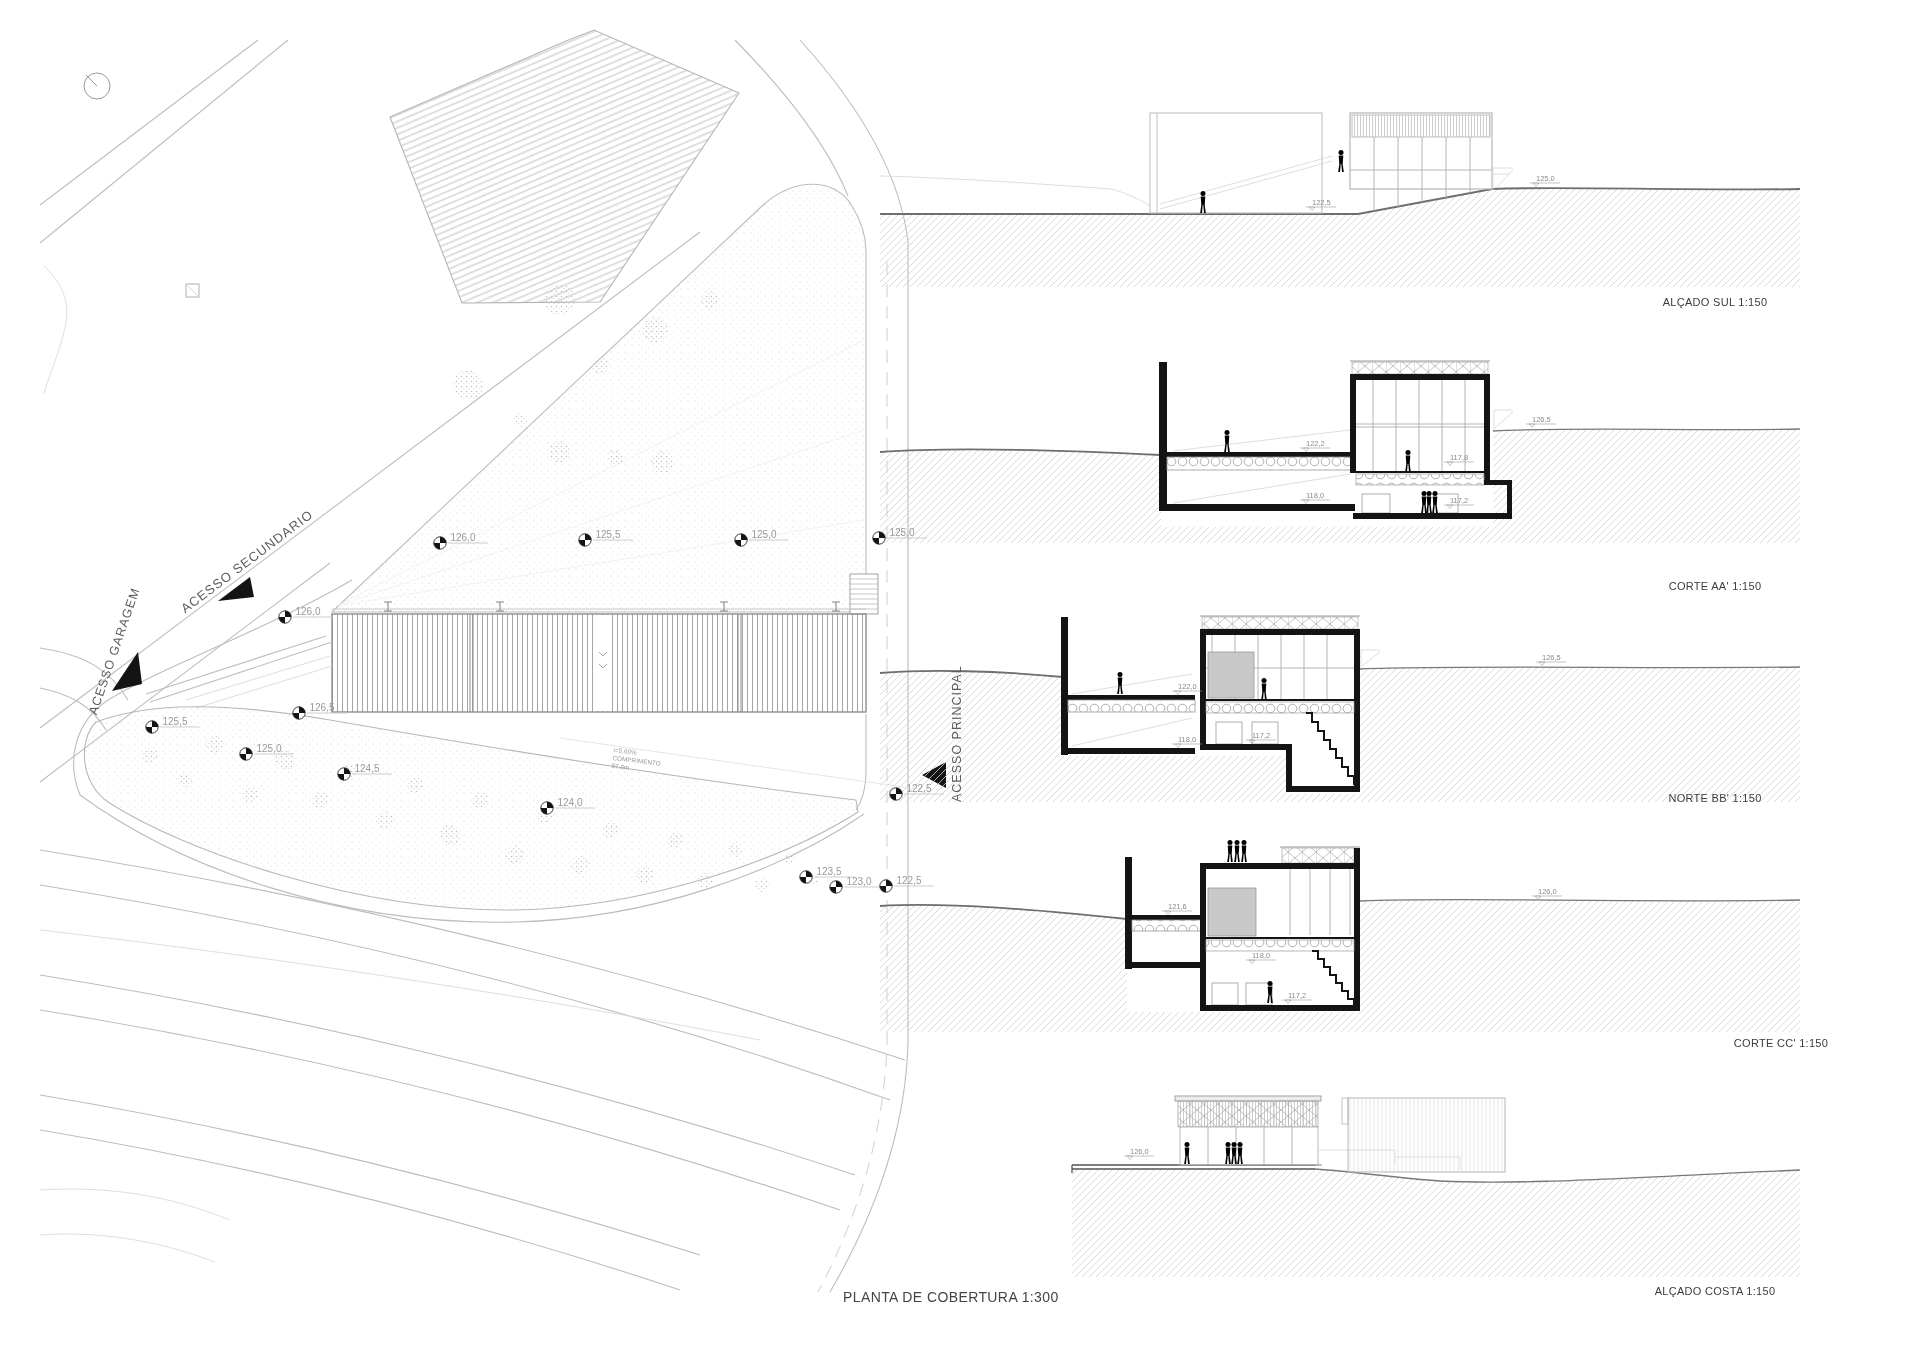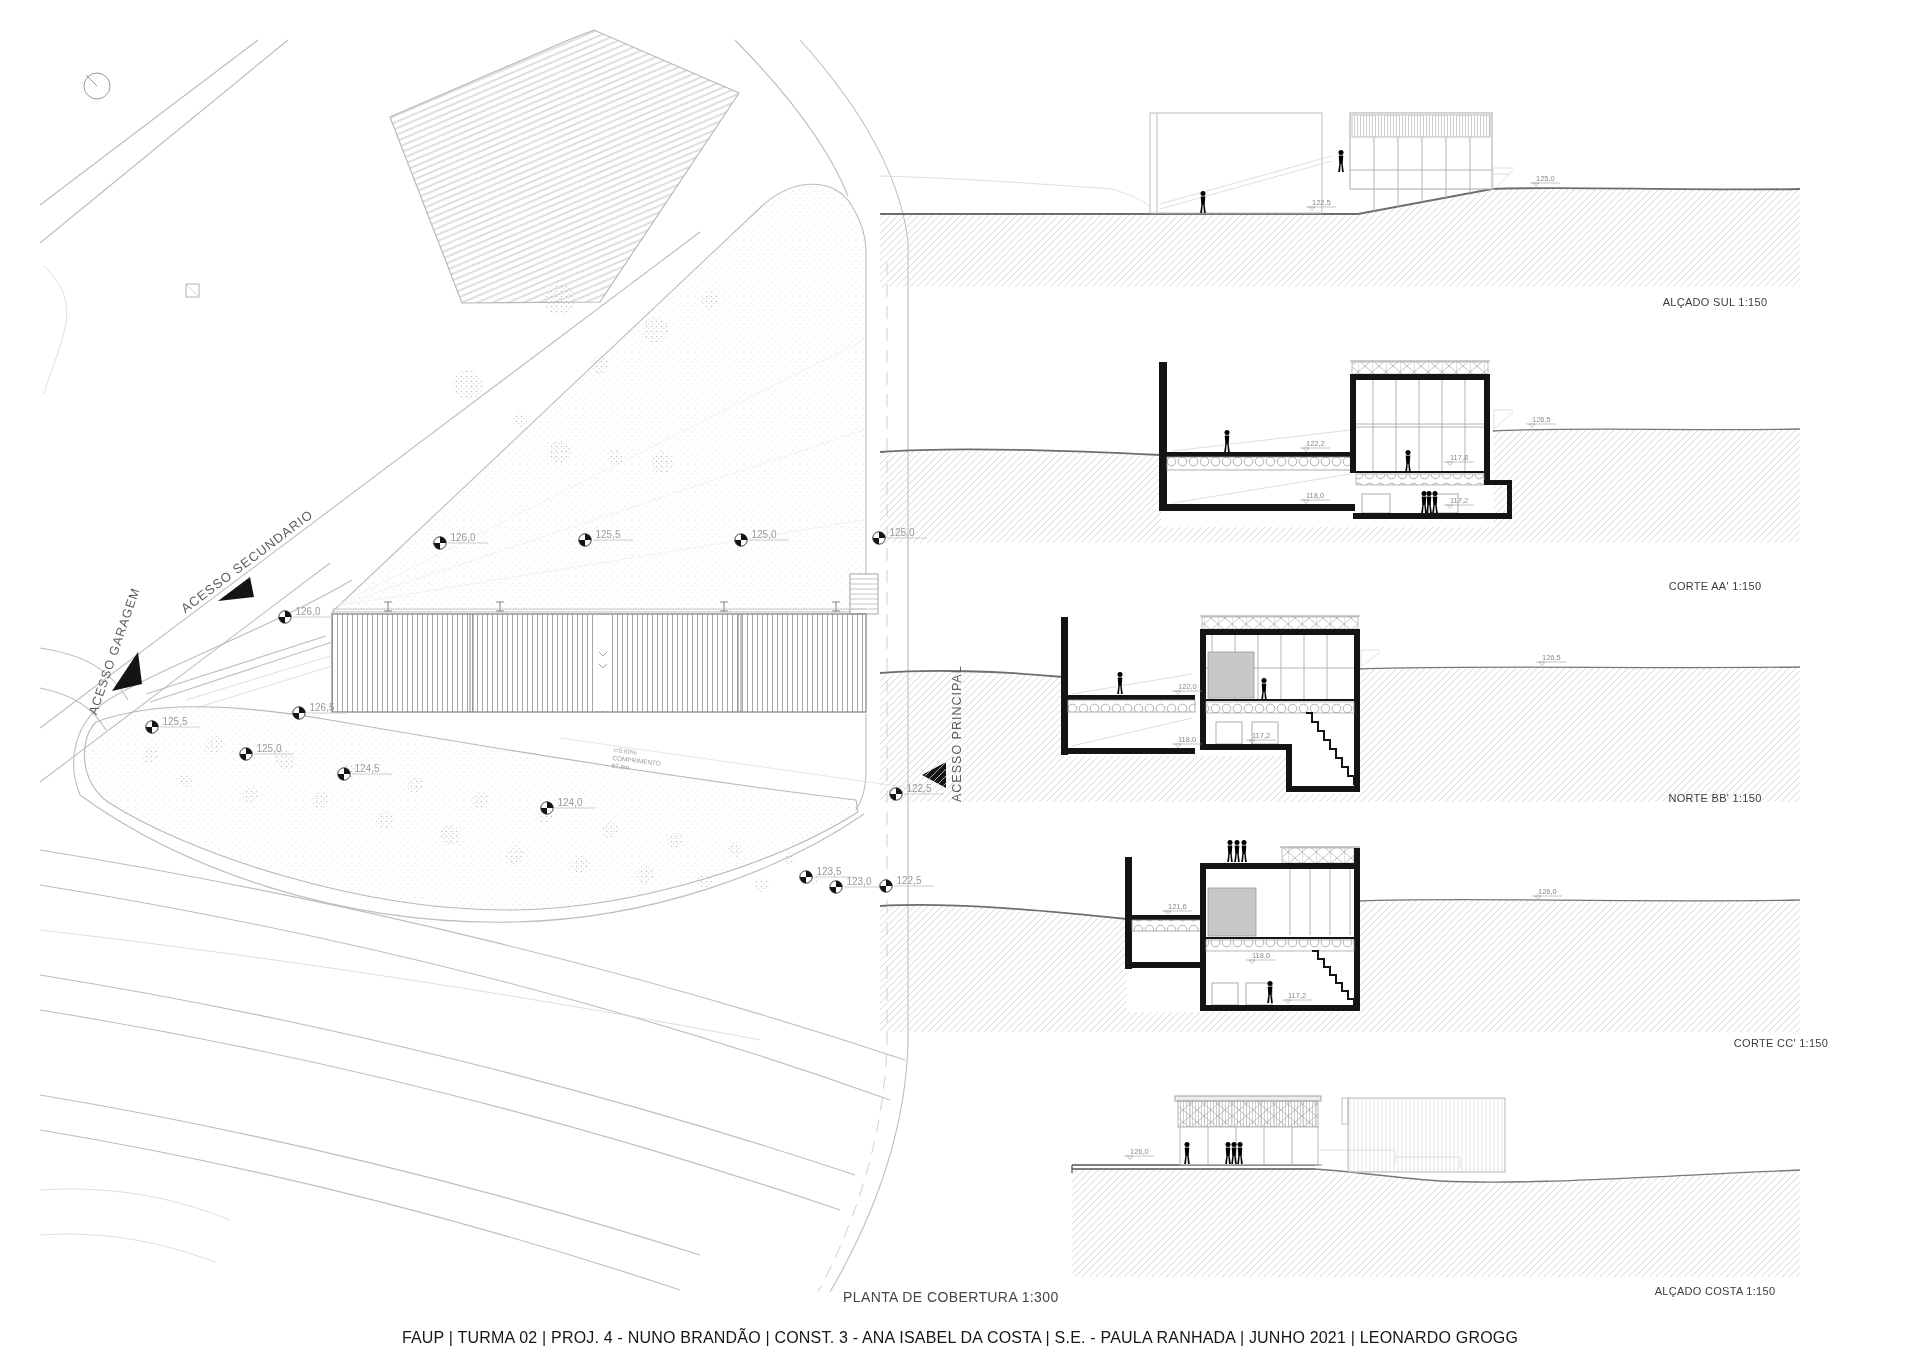--- a/index.html
+++ b/index.html
@@ -482,15 +482,14 @@
 </div>
 
 <div class="lbl plan-title" style="left:843px;top:1289px;">PLANTA  DE COBERTURA 1:300</div>
 
 <div class="lbl sec-lbl" style="left:1625px;top:296px;">ALÇADO SUL 1:150</div>
 <div class="lbl sec-lbl" style="left:1625px;top:570px;margin-top:10px;">CORTE AA' 1:150</div>
 <div class="lbl sec-lbl" style="left:1625px;top:792px;">NORTE BB' 1:150</div>
 <div class="lbl sec-lbl" style="left:1691px;top:1037px;">CORTE CC' 1:150</div>
 <div class="lbl sec-lbl" style="left:1625px;top:1285px;">ALÇADO COSTA 1:150</div>
 
-<div class="footer">FAUP  | TURMA 02  | PROJ. 4  - NUNO BRANDÃO | CONST. 3 - ANA ISABEL DA COSTA  | S.E. - PAULA RANHADA  | JUNHO 2021 | LEONARDO GROGG</div>
 
 </div>
 
 </body></html>

